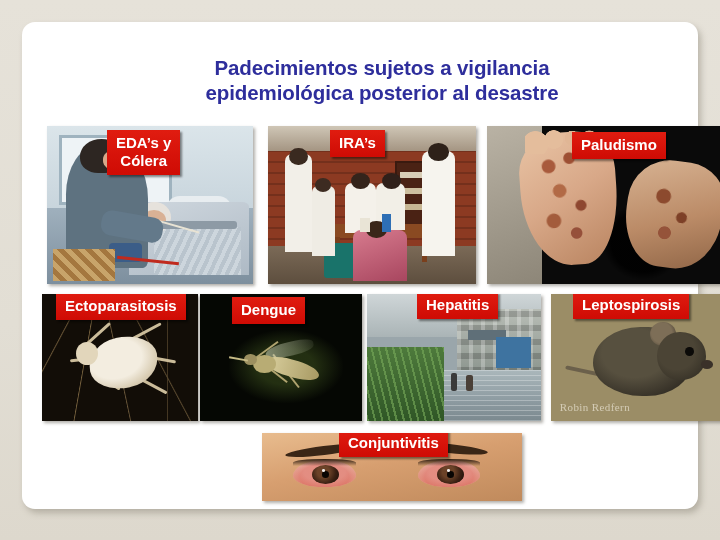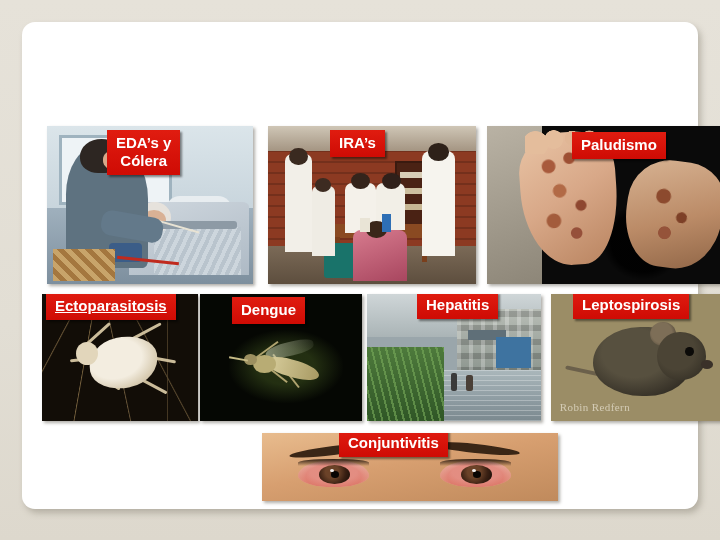--- a/index.html
+++ b/index.html
@@ -168,21 +168,21 @@
      border-radius:46% 54% 48% 52% / 54% 46% 54% 46%; transform:rotate(-12deg); }
   #p4 .head { position:absolute; left:22%; top:38%; width:14%; height:18%;
      background:#e2d6bb; border-radius:50%; }
   #p4 .leg  { position:absolute; background:#cbbc9a; height:3px; border-radius:2px; }
   #p4 .l1{ left:26%; top:30%; width:20%; transform:rotate(-42deg); }
   #p4 .l2{ left:30%; top:66%; width:22%; transform:rotate(36deg); }
   #p4 .l3{ left:56%; top:28%; width:22%; transform:rotate(-28deg); }
   #p4 .l4{ left:58%; top:70%; width:24%; transform:rotate(28deg); }
   #p4 .l5{ left:18%; top:50%; width:16%; transform:rotate(-6deg); }
   #p4 .l6{ left:68%; top:50%; width:18%; transform:rotate(10deg); }
-  #p4 .lbl { left:4px; top:-1px;text-decoration:underline; }
+  #p4 .lbl { left:14px; top:-1px; }
 
   
   #p5 { left: 178px; top: 272px; width: 162px; height: 127px; background:#050703; }
   #p5 .glow { position:absolute; left:18%; top:28%; width:70%; height:58%;
       background:radial-gradient(ellipse at 50% 50%, rgba(60,80,30,.55) 0 35%, transparent 72%); }
   #p5 .abd  { position:absolute; left:40%; top:52%; width:34%; height:13%;
       background:linear-gradient(90deg,#d9cf9e,#a89a63); border-radius:50%/60%; transform:rotate(16deg); }
   #p5 .thx  { position:absolute; left:33%; top:48%; width:14%; height:14%;
       background:#b8ac74; border-radius:50%; }
   #p5 .hd   { position:absolute; left:27%; top:47%; width:8%; height:9%;
@@ -235,21 +235,21 @@
   #p7 .rear { position:absolute; left:56%; top:22%; width:15%; height:19%;
       background:radial-gradient(circle at 45% 45%, #7d6e57 0 52%, #3a3328 100%); border-radius:50%; }
   #p7 .reye { position:absolute; left:76%; top:42%; width:5%; height:7%; background:#0b0a08; border-radius:50%; }
   #p7 .rsn  { position:absolute; left:85%; top:52%; width:7%; height:7%; background:#3a3129; border-radius:50%; }
   #p7 .rtail{ position:absolute; left:8%; top:60%; width:26%; height:4px; background:#6b604b; border-radius:3px; transform:rotate(12deg); }
   #p7 .wm   { position:absolute; left:5%; bottom:6%; font-size:11px; color:rgba(245,240,228,.62);
       font-family:Liberation Serif, serif; letter-spacing:.4px; }
   #p7 .lbl  { left:22px; top:-2px; }
 
   
-  #p8 { left: 240px; top: 411px; width: 296px; height: 68px; background:#d9a378; }
+  #p8 { left: 240px; top: 411px; width: 260px; height: 68px; background:#d9a378; }
   #p8 .skin { position:absolute; inset:0;
       background:linear-gradient(170deg,#e8bc8e 0%, #d79f70 45%, #c08a5c 100%); }
   #p8 .brow { position:absolute; height:9px; background:#3a2616; border-radius:50%; }
   #p8 .b1 { left:9%; top:19%; width:30%; transform:rotate(-7deg); }
   #p8 .b2 { left:57%; top:16%; width:30%; transform:rotate(6deg); }
   #p8 .eye { position:absolute; top:40%; width:24%; height:40%;
       background:radial-gradient(ellipse at 50% 45%, #f3dfcf 0 46%, #e8b9a4 70%, #d99a84 100%);
       border-radius:52% 48% 50% 50% / 58% 58% 42% 42%; }
   #p8 .e1 { left:12%; }
   #p8 .e2 { left:60%; }
@@ -262,20 +262,24 @@
   #p8 .lash{ position:absolute; left:0; top:-6%; width:100%; height:26%;
       background:linear-gradient(180deg,#2d1c10 0%, rgba(45,28,16,0) 100%); border-radius:50% 50% 0 0; }
   #p8 .lbl { left:77px; top:-3px; }
 </style>
 </head>
 <body>
 
 <div id="slide">
   <div id="card">
 
+    <div id="title">
+      <span>Padecimientos sujetos a vigilancia</span>
+      <span class="l2">epidemiológica posterior al desastre</span>
+    </div>
 
     <div class="photo" id="p2">
       <div class="scene">
         <div class="ceil"></div>
           <div class="brick"></div>
           <div class="floor"></div>
         <div class="shelf"></div>
         <div class="table"></div>
           <div class="tleg"></div>
           <div class="tleg2"></div>

